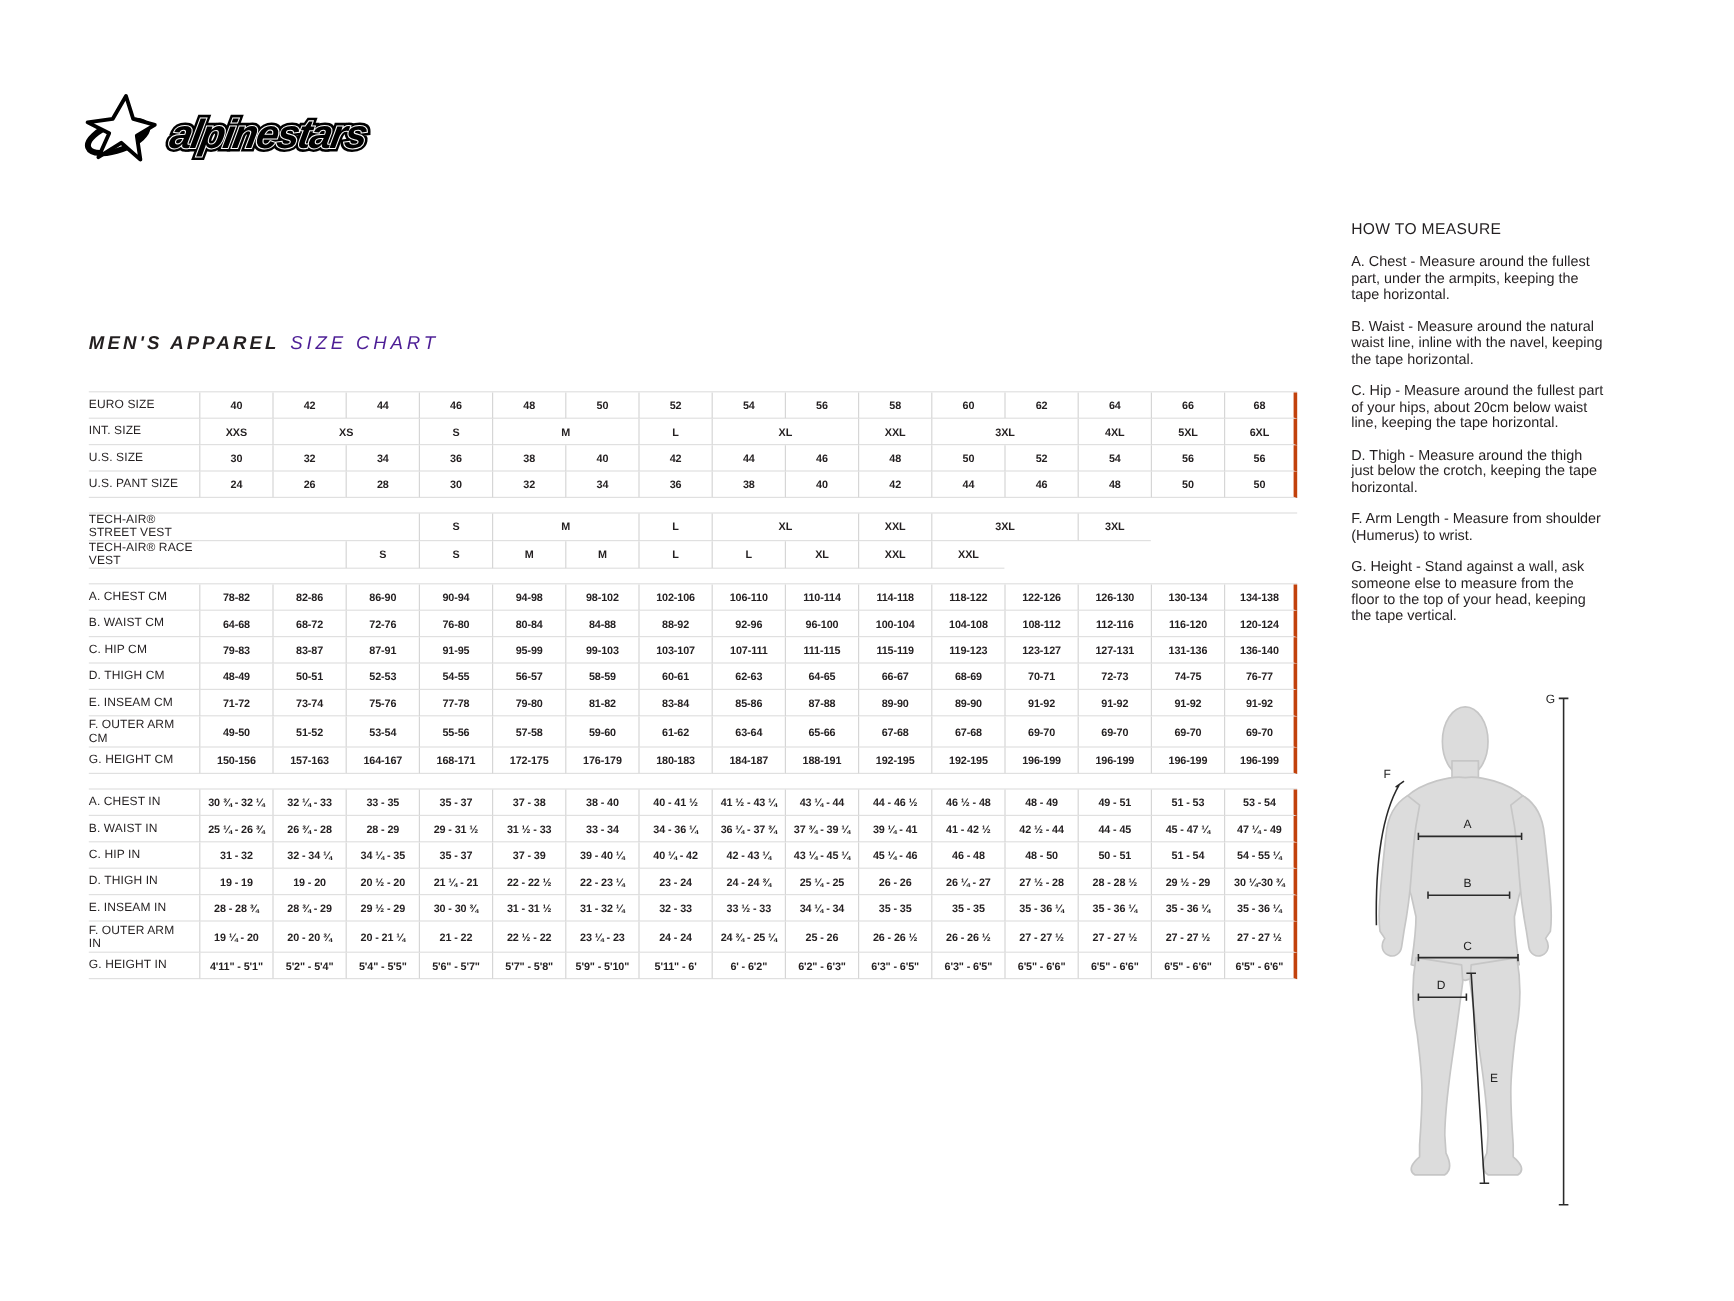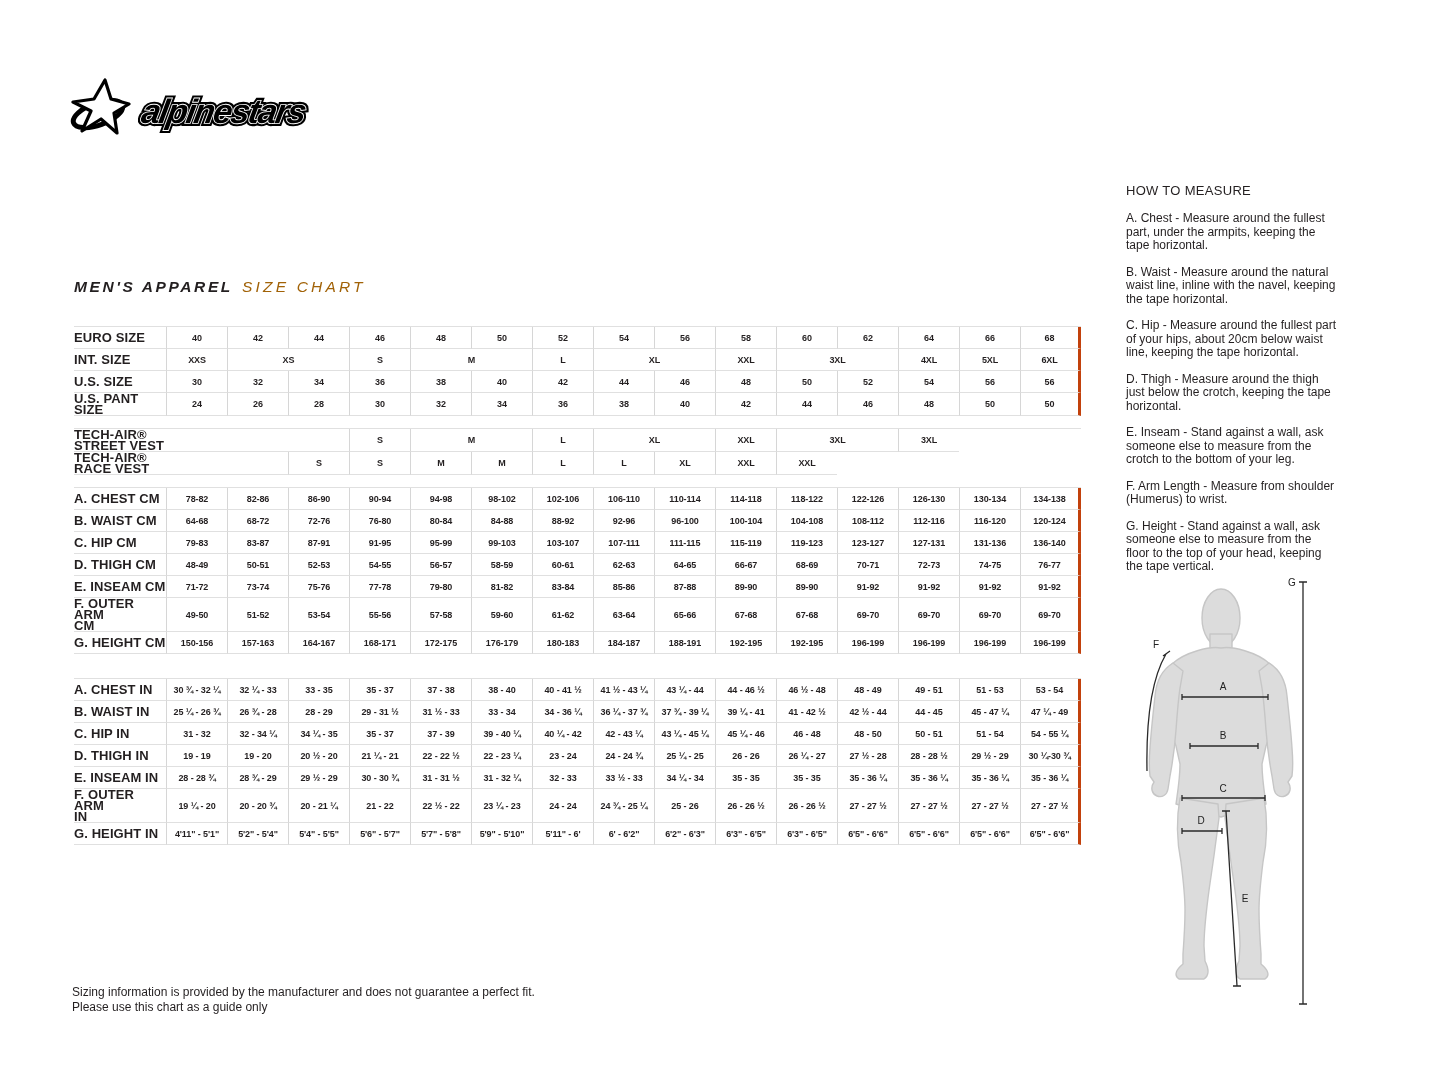--- a/index.html
+++ b/index.html
@@ -9,31 +9,31 @@
   
   .logo{position:absolute;left:70px;top:78px;width:260px;height:60px;}
   .logotext{font-family:"Liberation Sans",sans-serif;font-style:italic;font-weight:800;
             font-size:34px;letter-spacing:-1.5px;}
   .logotext.outer{fill:#000;stroke:#000;stroke-width:6;paint-order:stroke;}
   .logotext.inner{fill:#000;stroke:#fff;stroke-width:1.7;paint-order:stroke;}
 
   
   .title{position:absolute;left:74px;top:278px;font-style:italic;font-size:15.5px;white-space:nowrap;}
   .title .main{font-weight:700;letter-spacing:2.6px;}
-  .title .sub{font-weight:400;letter-spacing:3.2px;color:#a16207;margin-left:9px;}
+  .title .sub{font-weight:400;letter-spacing:3.2px;color:#4c1d95;margin-left:9px;}
 
   
   .sizetable{position:absolute;left:74px;top:326px;width:1007px;}
   .tsection{border-top:1px solid #e0e0e0;margin-bottom:12px;}
-  .tsection.cm{margin-bottom:24px;}
+  .tsection.cm{margin-bottom:12px;}
   .trow{display:grid;grid-template-columns:92px repeat(15,61px);}
   .trow>div{min-height:22px;display:flex;align-items:center;border-bottom:1px solid #e0e0e0;box-sizing:border-box;}
   .tsection.vests .trow>div{min-height:23px;}
   .trow.tall>div{min-height:26px;}
-  .rlabel{font-weight:700;font-size:13px;line-height:11px;letter-spacing:.1px;
+  .rlabel{font-weight:400;font-size:10px;line-height:11px;letter-spacing:.1px;
           white-space:pre-line;overflow:visible;}
   .tcell{justify-content:center;text-align:center;font-weight:700;font-size:9px;
          letter-spacing:-.1px;border-left:1px solid #d6d6d6;}
   .tcell:last-child:not(.blank){border-right:3px solid #c2410c;}
   .tcell.blank{border-left:none;}
   .tcell.open{border-bottom:none;}
 
   
   .measure{position:absolute;left:1126px;top:183px;width:211px;}
   .measure h2{margin:0 0 14px 0;font-size:13px;font-weight:400;letter-spacing:.3px;}
@@ -430,21 +430,20 @@
       </div>
     </div>
 
   <div class="measure">
     <h2>HOW TO MEASURE</h2>
     <div id="measure-paras">
         <p>A. Chest - Measure around the fullest part, under the armpits, keeping the tape horizontal.</p>
         <p>B. Waist - Measure around the natural waist line, inline with the navel, keeping the tape horizontal.</p>
         <p>C. Hip - Measure around the fullest part of your hips, about 20cm below waist line, keeping the tape horizontal.</p>
         <p>D. Thigh - Measure around the thigh just below the crotch, keeping the tape horizontal.</p>
-        <p>E. Inseam - Stand against a wall, ask someone else to measure from the crotch to the bottom of your leg.</p>
         <p>F. Arm Length - Measure from shoulder (Humerus) to wrist.</p>
         <p>G. Height - Stand against a wall, ask someone else to measure from the floor to the top of your head, keeping the tape vertical.</p>
       </div>
   </div>
 
   <div class="figure">
     <svg width="300" height="465" viewBox="0 0 300 465">
       <g>
         <ellipse class="bodyshape" cx="81" cy="50" rx="19" ry="29"></ellipse>
         <rect class="bodyshape" x="70" y="66" width="22" height="24"></rect>
@@ -480,18 +479,14 @@
           <text class="fig-label" x="16" y="80" text-anchor="middle">F</text>
         </g>
         <g>
           <path class="mline" d="M163,14 L163,436 M159,14 L167,14 M159,436 L167,436"></path>
           <text class="fig-label" x="152" y="18" text-anchor="middle">G</text>
         </g>
       </g>
     </svg>
   </div>
 
-  <div class="footer">
-    <p>Sizing information is provided by the manufacturer and does not guarantee a perfect fit.</p>
-    <p>Please use this chart as a guide only</p>
-  </div>
 
 </div>
 
 </body></html>

